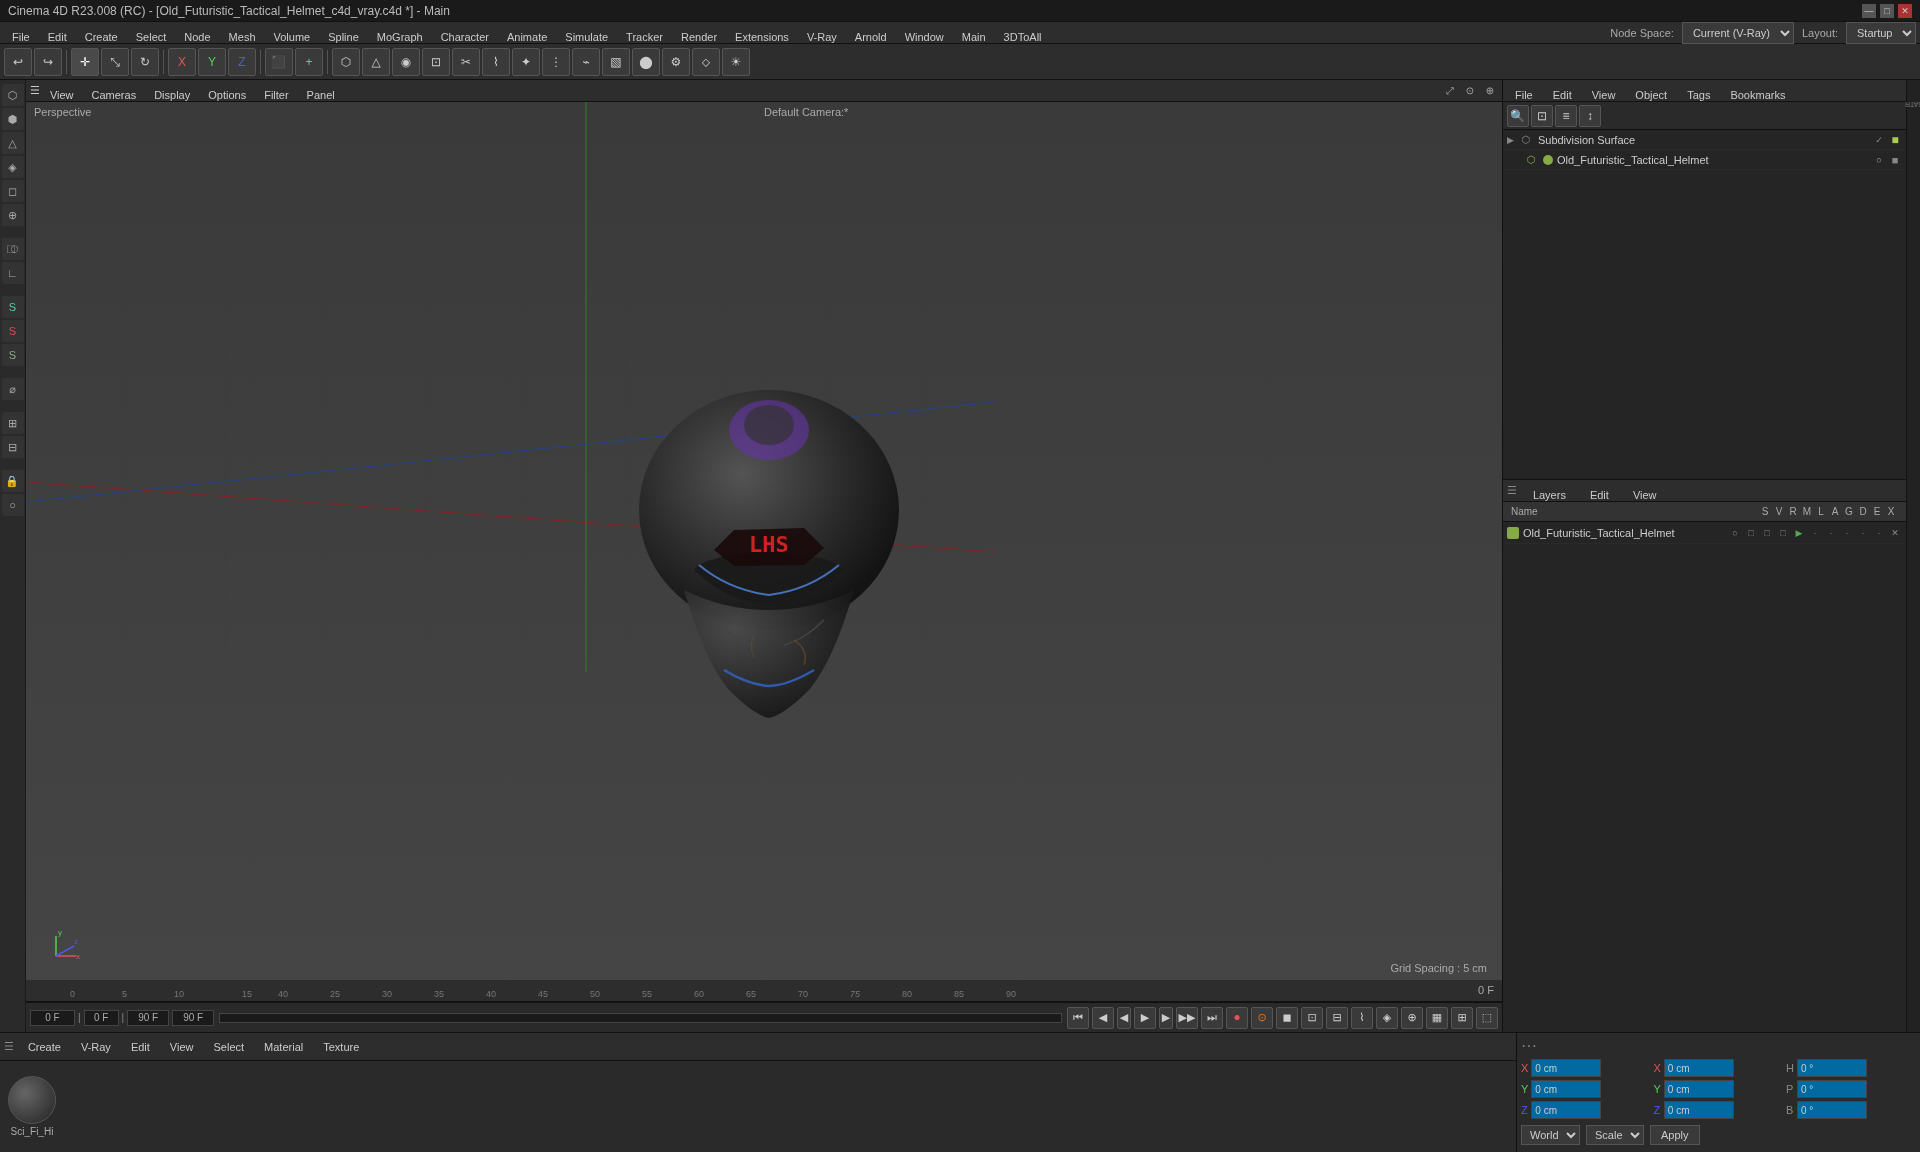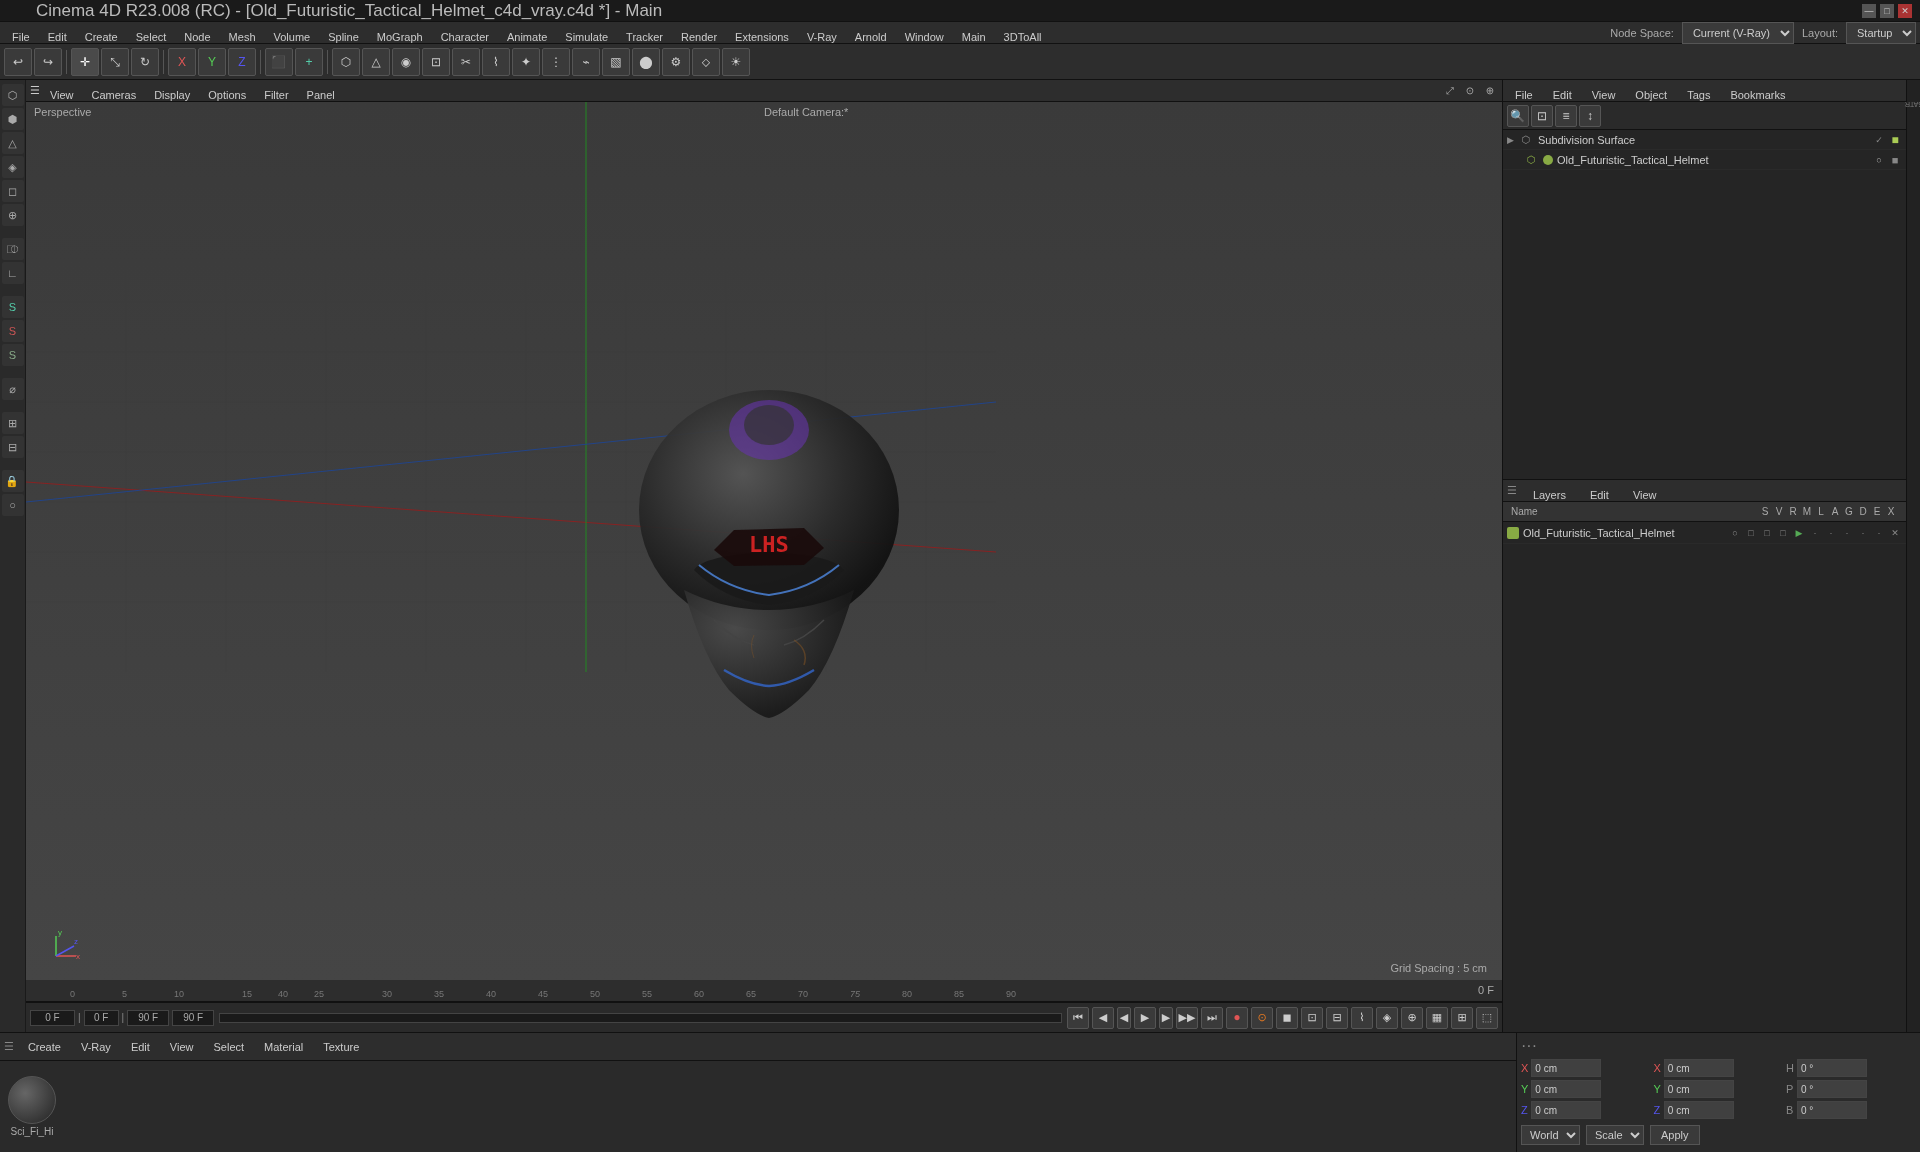--- a/index.html
+++ b/index.html
@@ -18,23 +18,22 @@
     #title-bar {
       height: 22px;
       background: #1a1a1a;
       display: flex;
       align-items: center;
       justify-content: space-between;
       padding: 0 8px;
       border-bottom: 1px solid #111;
     }
     #title-text {
-      font-size: 17px;
+      font-size: 12px;
       color: #bbb;
-      margin-left: 28px;
     }
     #window-controls {
       display: flex;
       gap: 4px;
     }
     .win-btn {
       width: 14px;
       height: 14px;
       background: #555;
       border: none;
@@ -448,21 +447,21 @@
       cursor: pointer;
       position: relative;
     }
     .material-label {
       font-size: 10px;
       color: #aaa;
       text-align: center;
       margin-top: 2px;
     }
     .transform-input {
-      background: #404040;
+      background: #0369a1;
       border: 1px solid #444;
       color: #ccc;
       height: 18px;
       font-size: 10px;
       padding: 0 3px;
       width: 70px;
     }
     #coord-dropdown {
       background: #3a3a3a;
       border: 1px solid #555;
@@ -791,21 +790,21 @@
           </svg>
         </div>
       </div>
 
       <div id="timeline-ruler">
         <div class="ruler-tick" style="left:44px;">0</div>
         <div class="ruler-tick" style="left:96px;">5</div>
         <div class="ruler-tick" style="left:148px;">10</div>
         <div class="ruler-tick" style="left:200px;margin-left:16px;">15</div>
         <div class="ruler-tick" style="left:252px;">40</div>
-        <div class="ruler-tick" style="left:288px;text-align:center;">25</div>
+        <div class="ruler-tick" style="left:304px;text-align:center;">25</div>
         <div class="ruler-tick" style="left:356px;">30</div>
         <div class="ruler-tick" style="left:408px;">35</div>
         <div class="ruler-tick" style="left:460px;">40</div>
         <div class="ruler-tick" style="left:512px;">45</div>
         <div class="ruler-tick" style="left:564px;">50</div>
         <div class="ruler-tick" style="left:616px;">55</div>
         <div class="ruler-tick" style="left:668px;">60</div>
         <div class="ruler-tick" style="left:720px;">65</div>
         <div class="ruler-tick" style="left:772px;">70</div>
         <div class="ruler-tick" style="left:824px;font-style:italic;">75</div>

